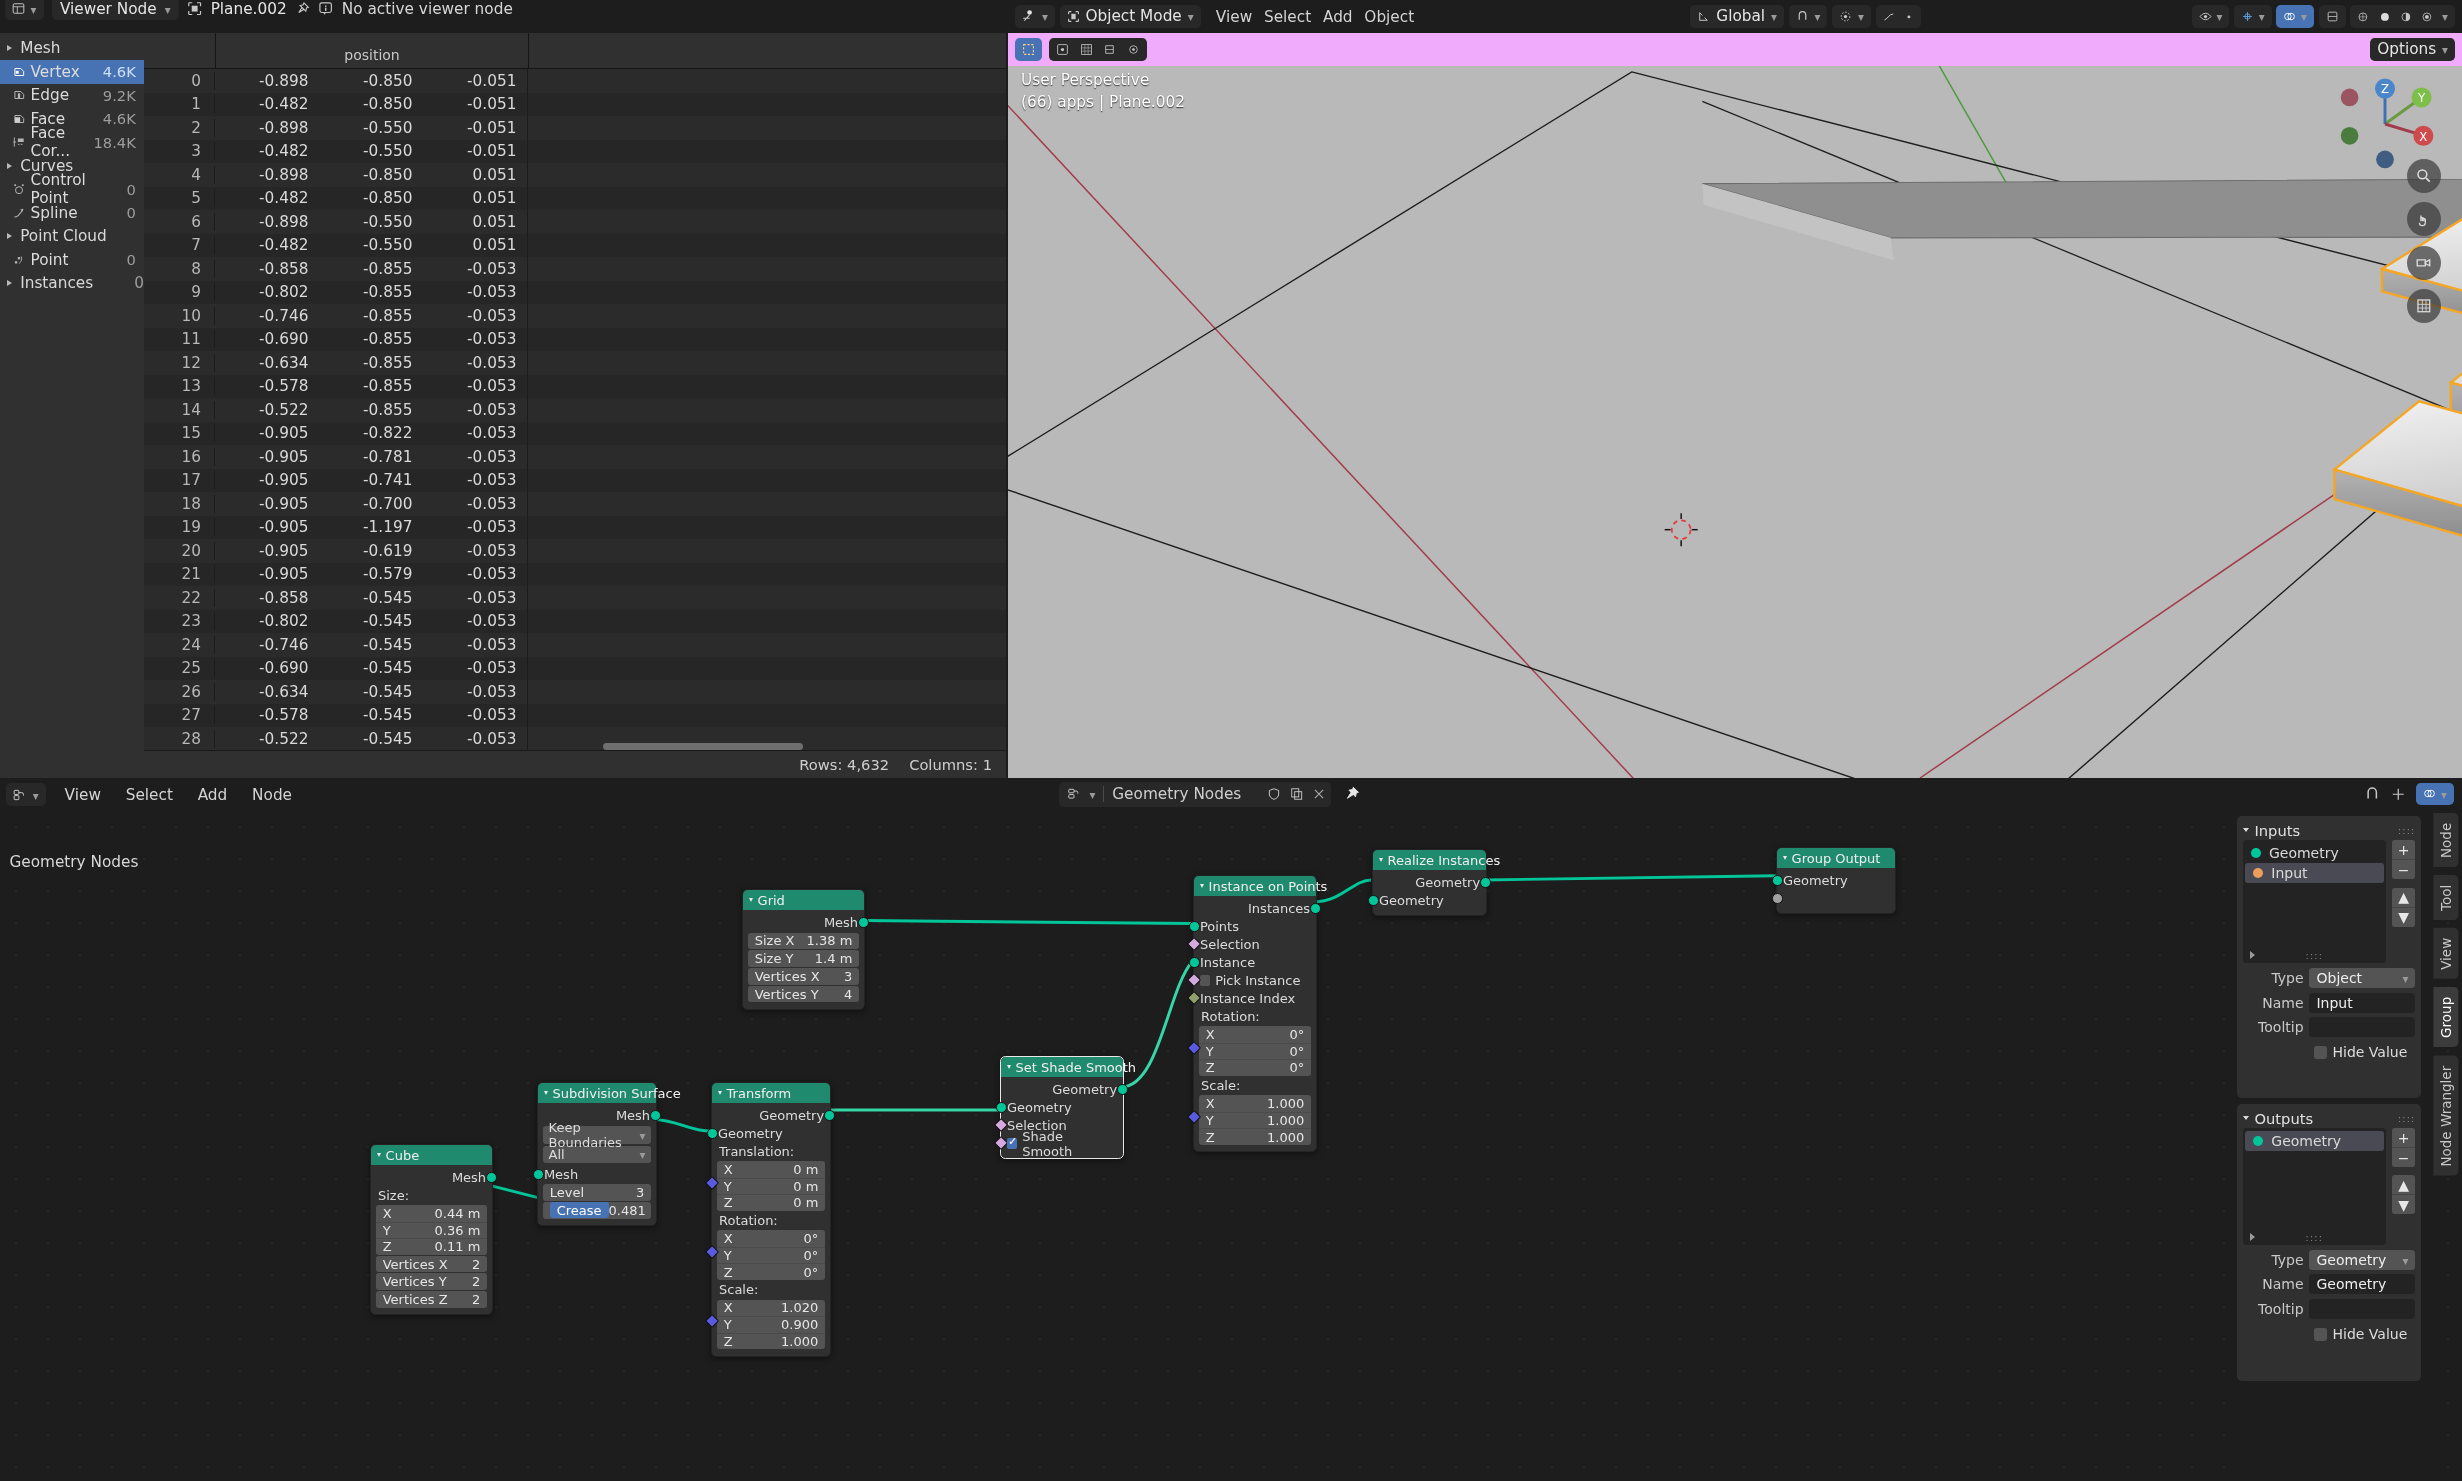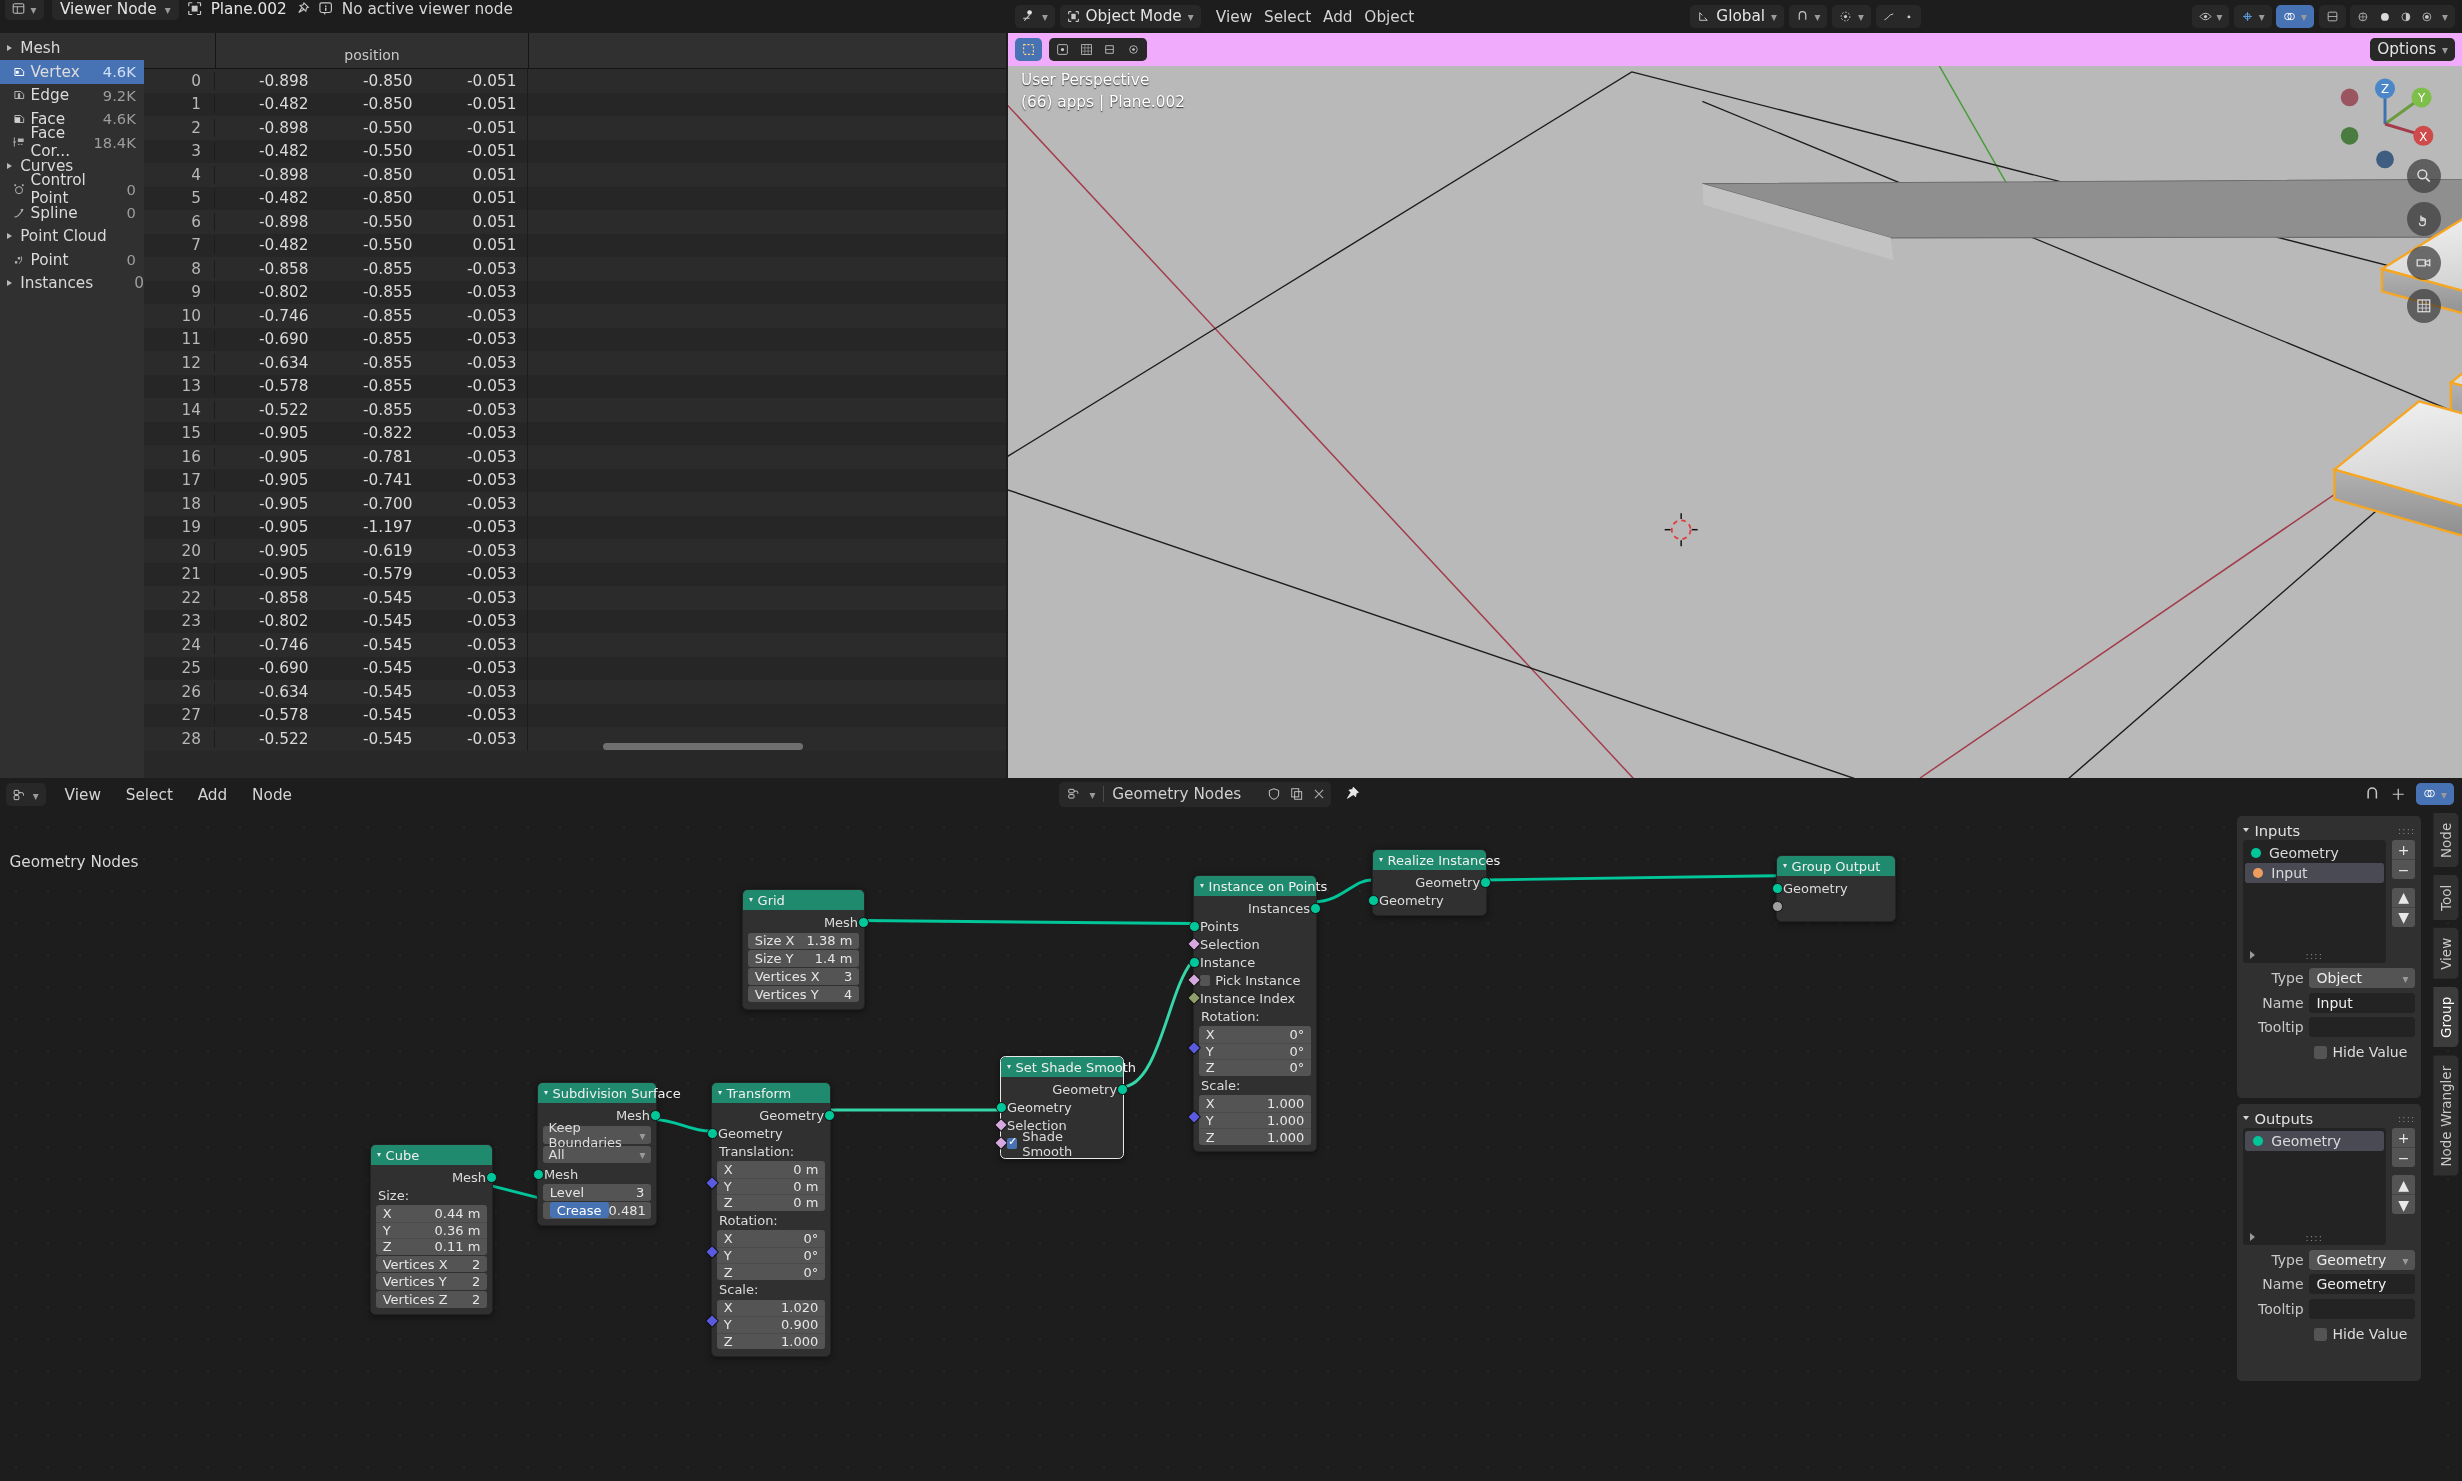--- a/index.html
+++ b/index.html
@@ -454,20 +454,24 @@
             </div>
             <div class="ss-tr">
               <span class="ix">28</span>
               <span class="vv">-0.522</span>
               <span class="vv">-0.545</span>
               <span class="vv">-0.053</span>
               <span class="tail"></span>
             </div>
           </div>
         <div id="ss-hscroll"></div>
+        <div id="ss-footer">
+          <span>Rows: 4,632</span>
+          <span>Columns: 1</span>
+        </div>
       </div>
     </div>
   </div>
 
   <div id="viewport">
 
     <div id="vp-canvas">
       <svg width="1454" height="712" viewBox="0 0 2471 1210" style="display:block;">
         <defs>
           <linearGradient id="cubeTop" x1="0" y1="0" x2="0.3" y2="1">
@@ -1065,21 +1069,21 @@
               <div class="sock-row out">
                 <span class="sock geo R"></span>
                 <span>Geometry</span>
               </div>
               <div class="sock-row">
                 <span class="sock geo L"></span>
                 <span>Geometry</span>
               </div>
             </div>
           </div>
-          <div class="node" style="left: 1776px; top: 44px; width: 118px;">
+          <div class="node" style="left: 1776px; top: 36px; width: 118px;">
             <div class="node-title">
               <span class="tri"></span>
               <span>Group Output</span>
             </div>
             <div class="node-body">
               <div class="sock-row">
                 <span class="sock geo L"></span>
                 <span>Geometry</span>
               </div>
               <div class="sock-row">

